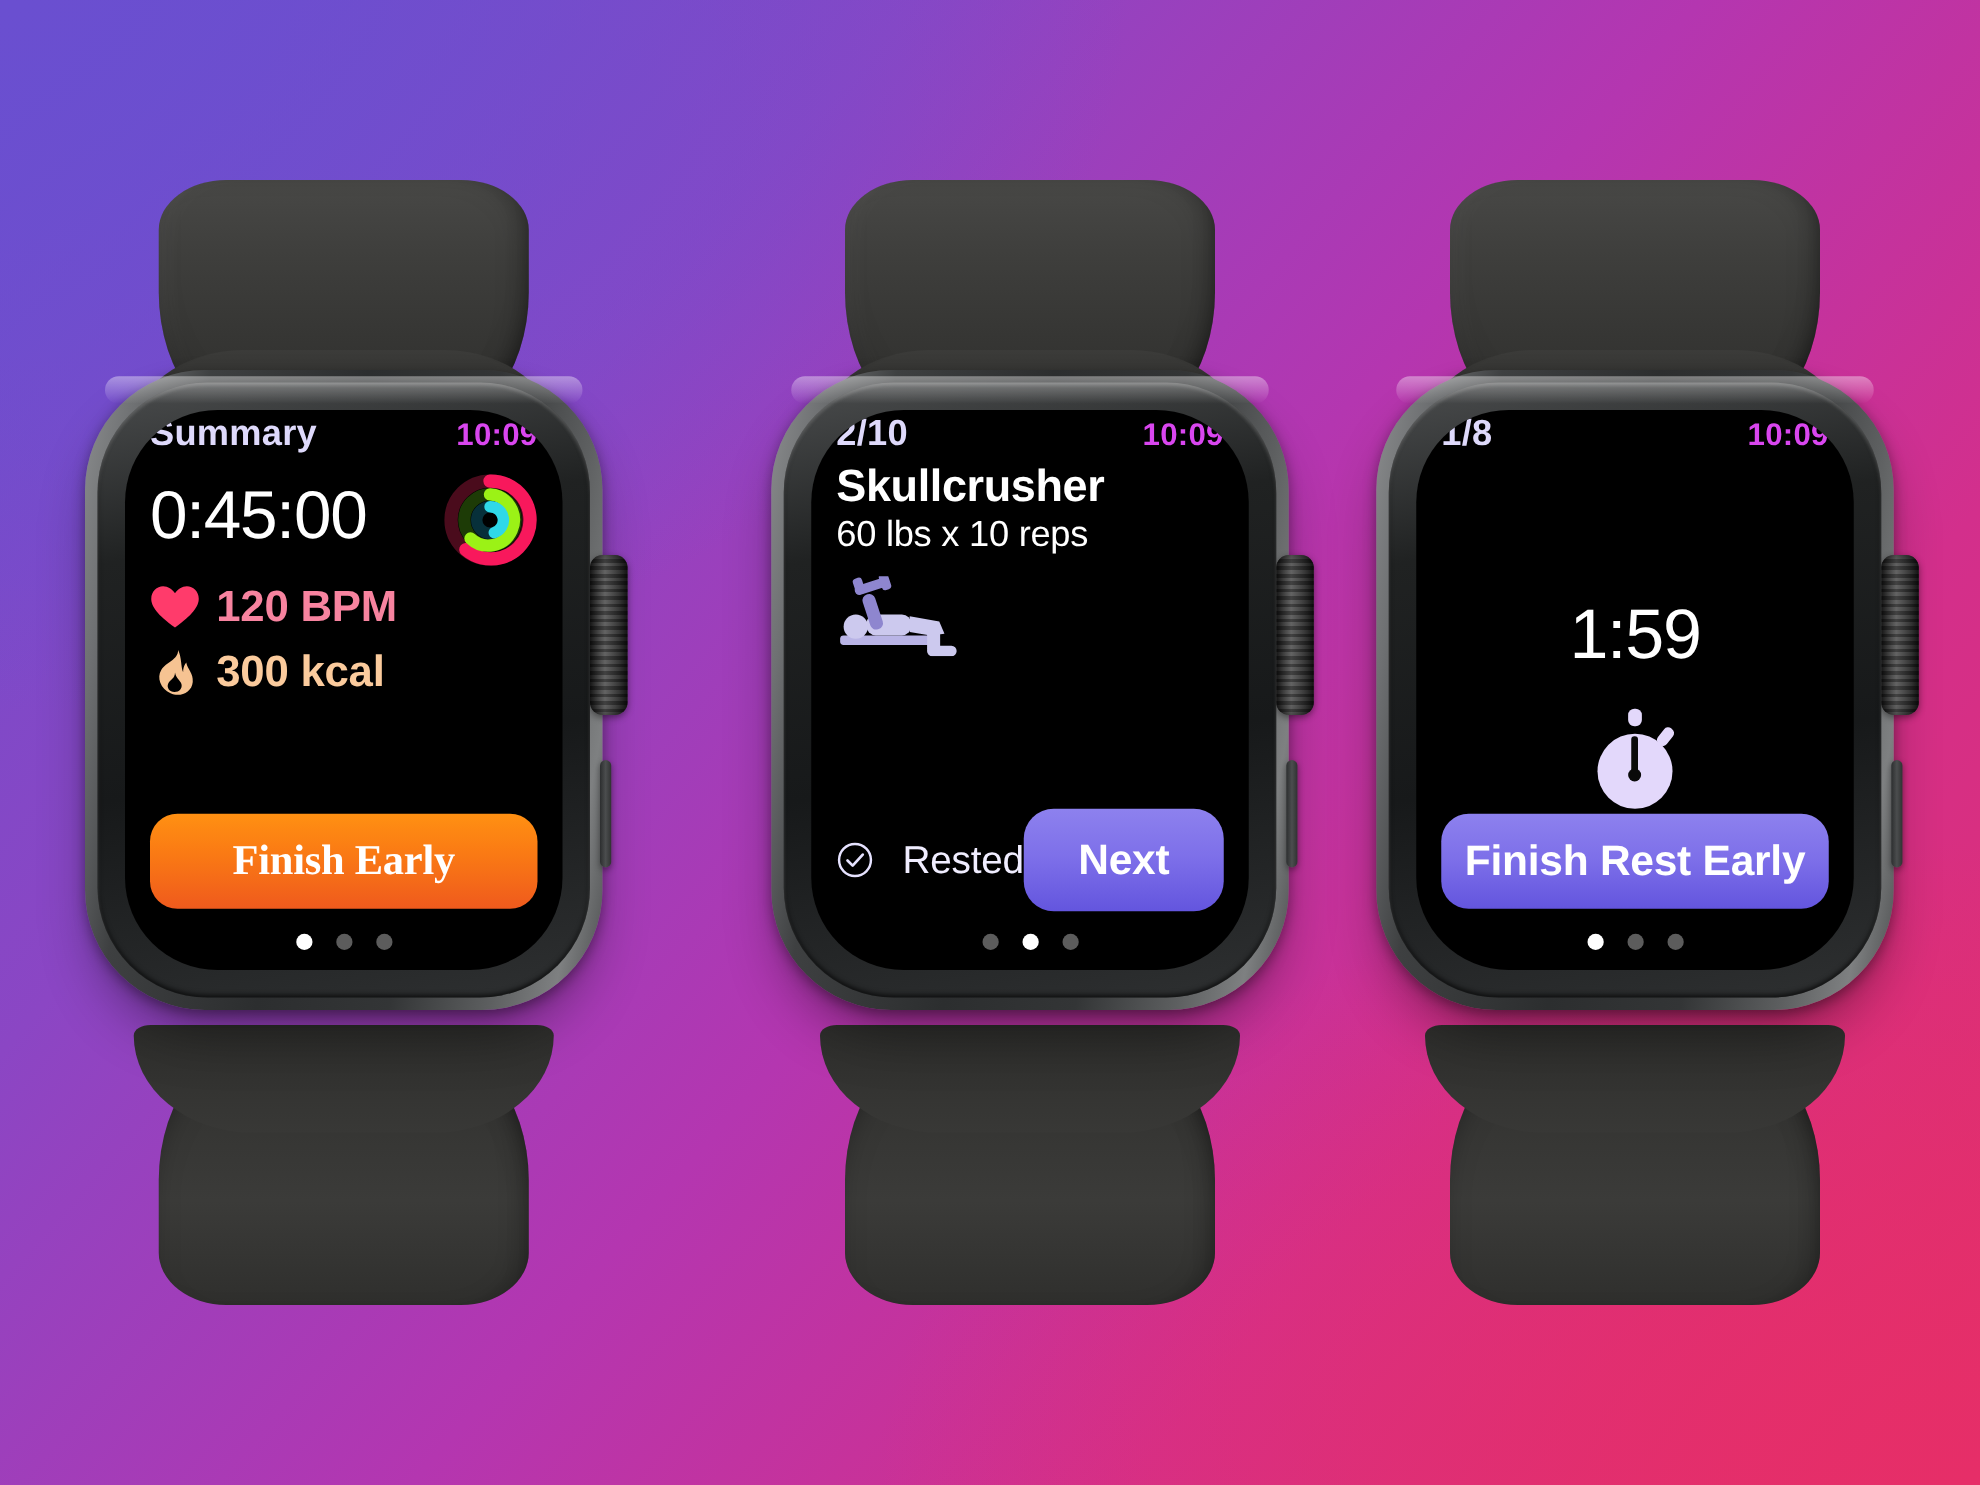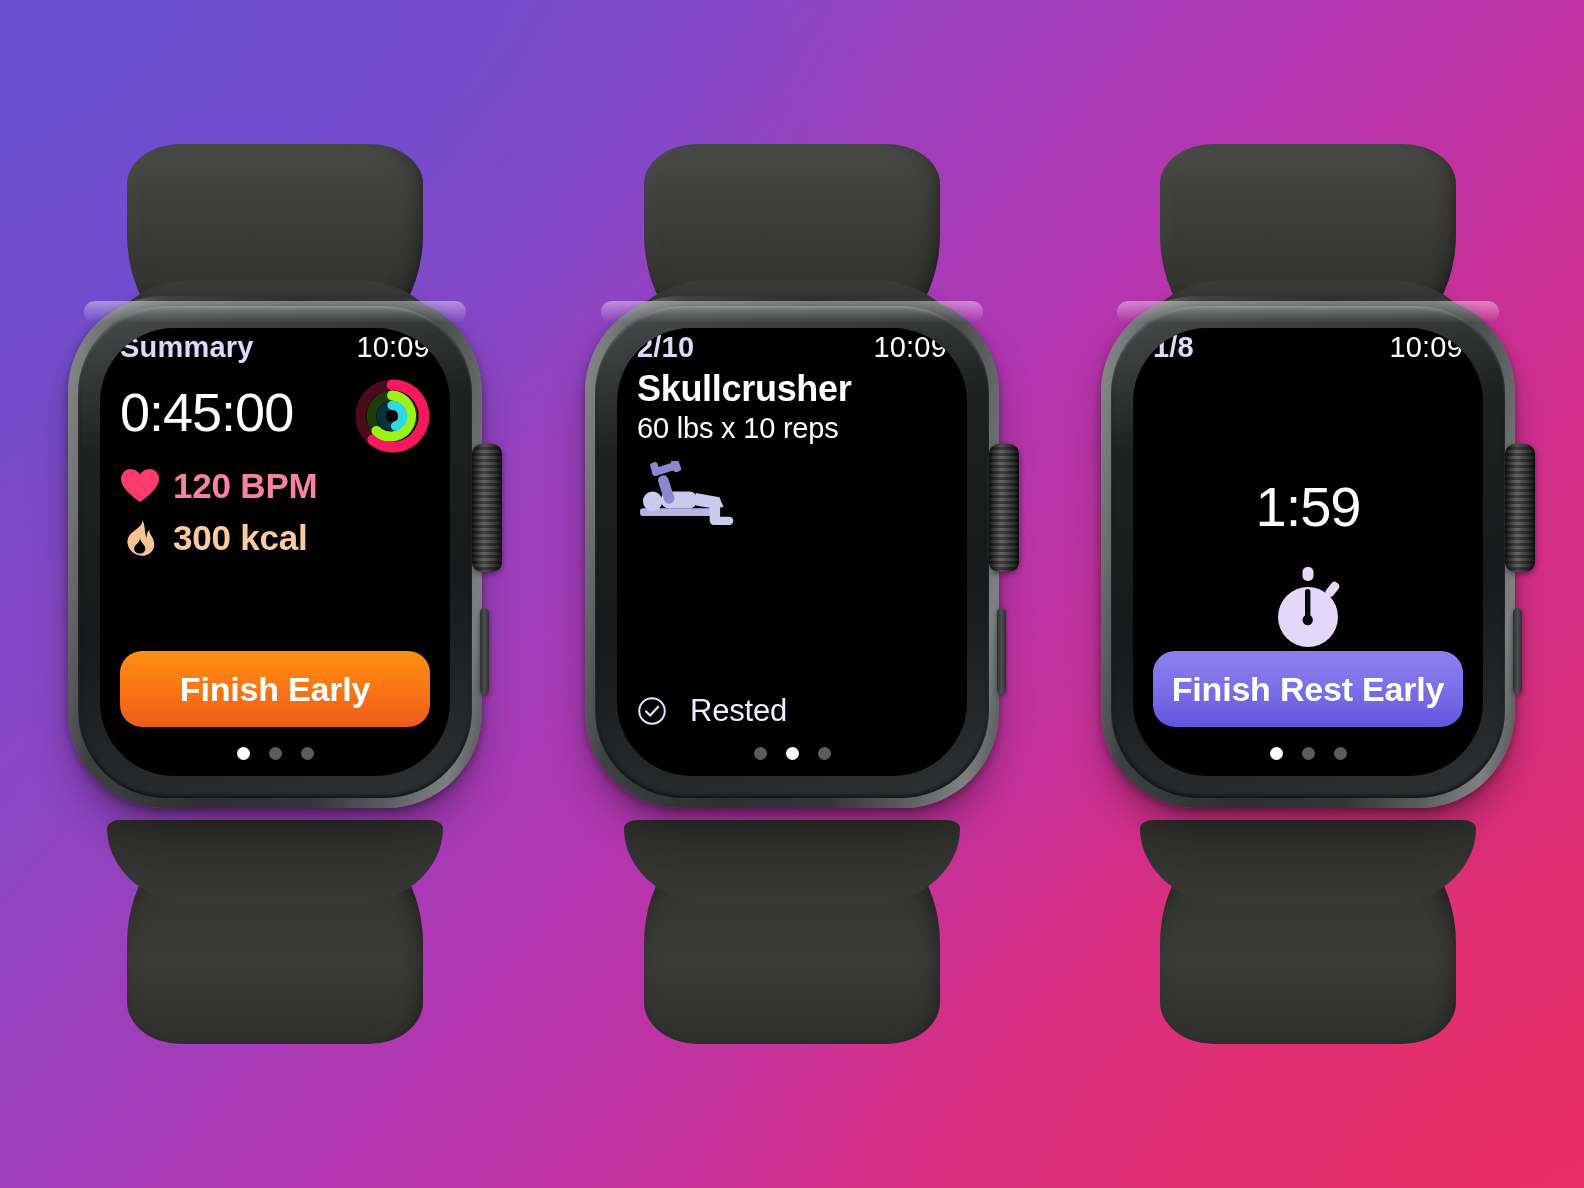--- a/index.html
+++ b/index.html
@@ -11,21 +11,21 @@
       radial-gradient(ellipse 95% 80% at 0% 0%, #6a4fd0 0%, rgba(106,79,208,0) 60%),
       linear-gradient(131deg, #6a4fce 0%, #8b46c4 28%, #b436b0 52%, #d32f8c 74%, #e22f6a 100%);
     position:relative;
   }
 
   .stage { position:absolute; inset:0; }
 
   
   .watch { position:absolute; width:440px; height:900px; top:144px; }
   .watch.w1 { left:55px; }
-  .watch.w2 { left:572px; }
+  .watch.w2 { left:604px; }
   .watch.w3 { left:1088px; }
 
   
   .band-top, .band-bottom {
     position:absolute; left:50%; transform:translateX(-50%);
     background:
       linear-gradient(180deg,#484846 0%,#3e3e3c 30%,#333331 70%,#2b2b29 100%);
     width:296px;
   }
   .band-top {
@@ -95,21 +95,21 @@
     border-radius:6px;
     background:linear-gradient(90deg,#2c2e2f,#4b4d4e,#303232);
     box-shadow:0 2px 5px rgba(0,0,0,.4);
   }
 
   
   .screen { position:absolute; inset:0; padding:3px 20px 0 20px; display:flex; flex-direction:column; color:#fff; }
 
   .statusbar { display:flex; justify-content:space-between; align-items:baseline; }
   .status-left { font-size:29px; font-weight:600; color:#ded9fb; letter-spacing:.2px; }
-  .status-time { font-size:29px; font-weight:400; color:#ffffff; letter-spacing:.2px; }
+  .status-time { font-size:25px; font-weight:700; color:#d946ef; letter-spacing:.2px; }
 
   
   .s1-top { display:flex; align-items:center; justify-content:space-between; margin-top:6px; }
   .duration { font-size:54px; font-weight:400; letter-spacing:-1px; line-height:1.05; }
   .metric-row { display:flex; align-items:center; gap:13px; margin-top:12px; }
   .metric-text { font-size:35px; font-weight:600; letter-spacing:-.2px; }
   .metric-bpm { color:#f7839f; }
   .metric-kcal { color:#fbcb9d; }
 
   
@@ -130,21 +130,21 @@
   .s3-body { flex:1; display:flex; flex-direction:column; align-items:center; justify-content:flex-end; gap:26px; margin-top:-6px; }
   .rest-timer { font-size:56px; font-weight:400; letter-spacing:-1px; }
   .stopwatch { width:80px; height:86px; }
 
   
   .btn {
     height:76px; border-radius:22px; display:flex; align-items:center; justify-content:center;
     font-size:34px; font-weight:600; color:#fff; letter-spacing:-.2px; border:none; width:100%;
     font-family:inherit;
   }
-  .btn-orange { background:linear-gradient(180deg,#ff9012 0%,#fa7a14 42%,#ef5a1d 100%); }
+  .btn-orange { background:linear-gradient(180deg,#ff9012 0%,#fa7a14 42%,#ef5a1d 100%);font-family:Liberation Serif, serif; }
   .btn-purple { background:linear-gradient(180deg,#8d81ee 0%,#7d6fe9 48%,#6355de 100%); }
   .btn-next { width:178px; height:82px; border-radius:24px; font-size:34px; }
   .btn-row { margin-top:auto; padding-bottom:6px; }
 
   
   .dots { display:flex; gap:19px; justify-content:center; align-items:center; padding:14px 0 16px; }
   .dot { width:13px; height:13px; border-radius:50%; background:#5c5c5c; }
   .dot.active { background:#fff; }
 </style>
 </head>
@@ -242,20 +242,21 @@
             </svg>
 
             <div class="s2-bottom">
               <div class="rested">
                 <svg class="check-icon" viewBox="0 0 32 32">
                   <circle cx="16" cy="16" r="13.6" fill="none" stroke="#e6e2ff" stroke-width="2.1"></circle>
                   <path d="M9.6 16.4 L14 20.8 L22.6 11.4" fill="none" stroke="#e6e2ff" stroke-width="2.3" stroke-linecap="round" stroke-linejoin="round"></path>
                 </svg>
                 <span class="rested-label">Rested</span>
               </div>
+              <button class="btn btn-purple btn-next">Next</button>
             </div>
 
             <div class="dots">
               <span class="dot"></span>
               <span class="dot active"></span>
               <span class="dot"></span>
             </div>
 
           </div>
         </div>

